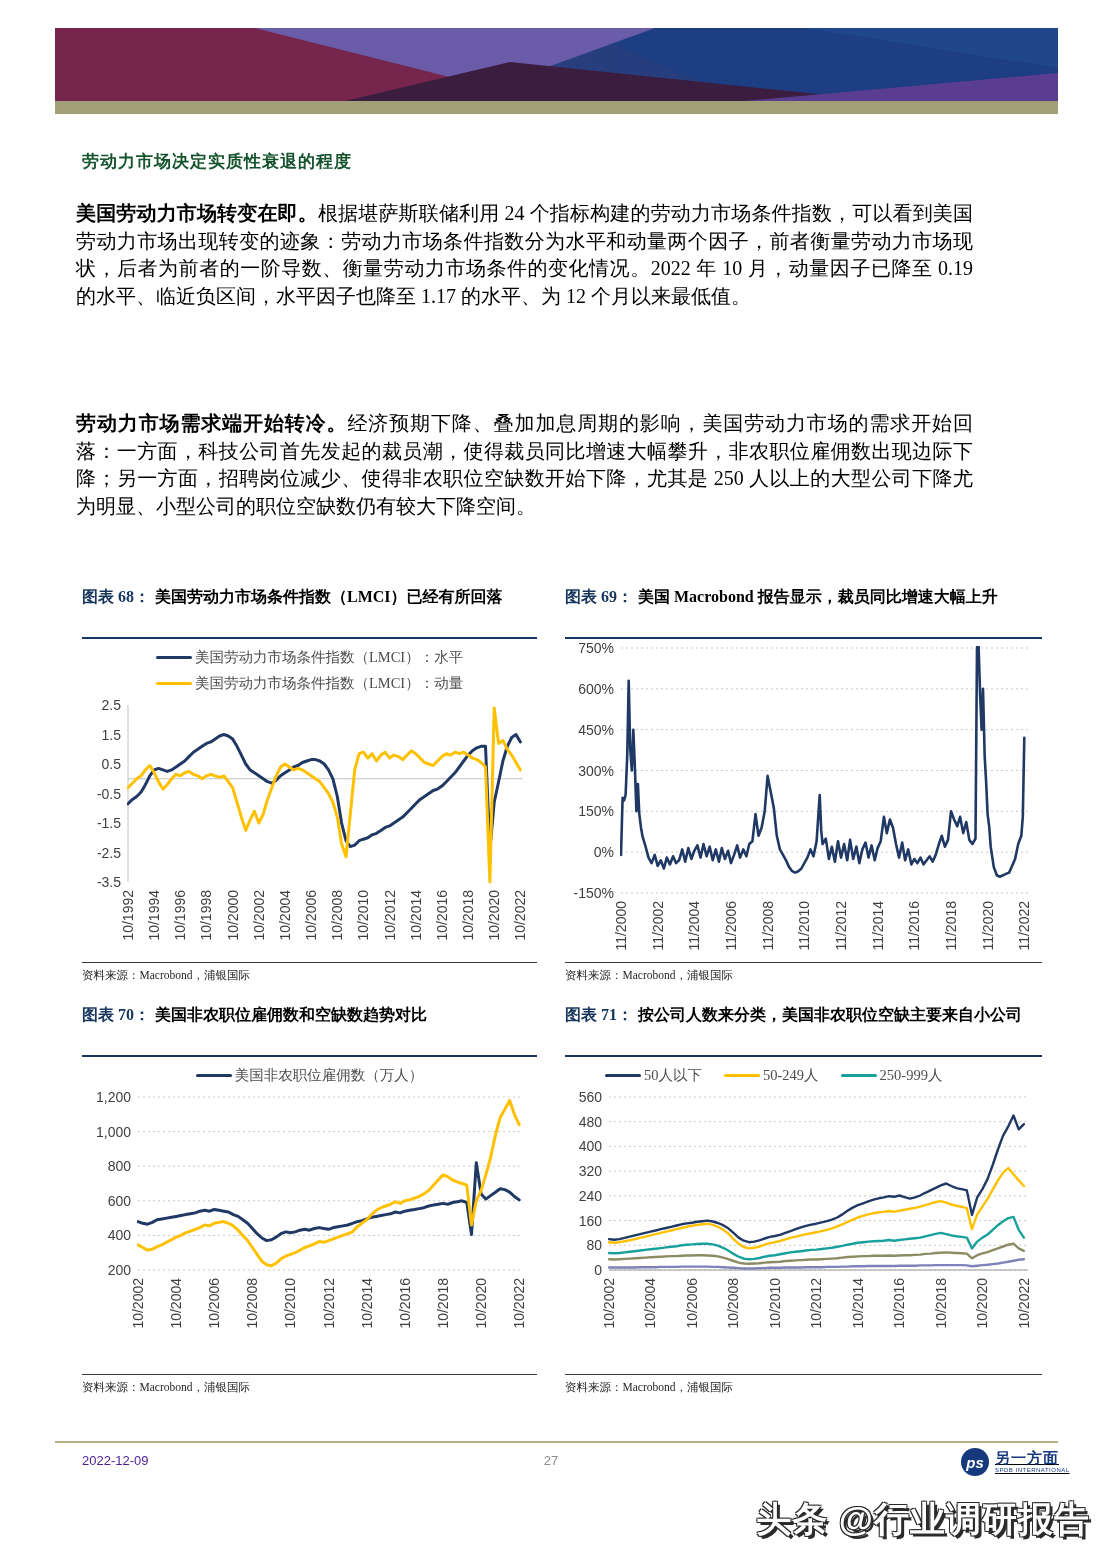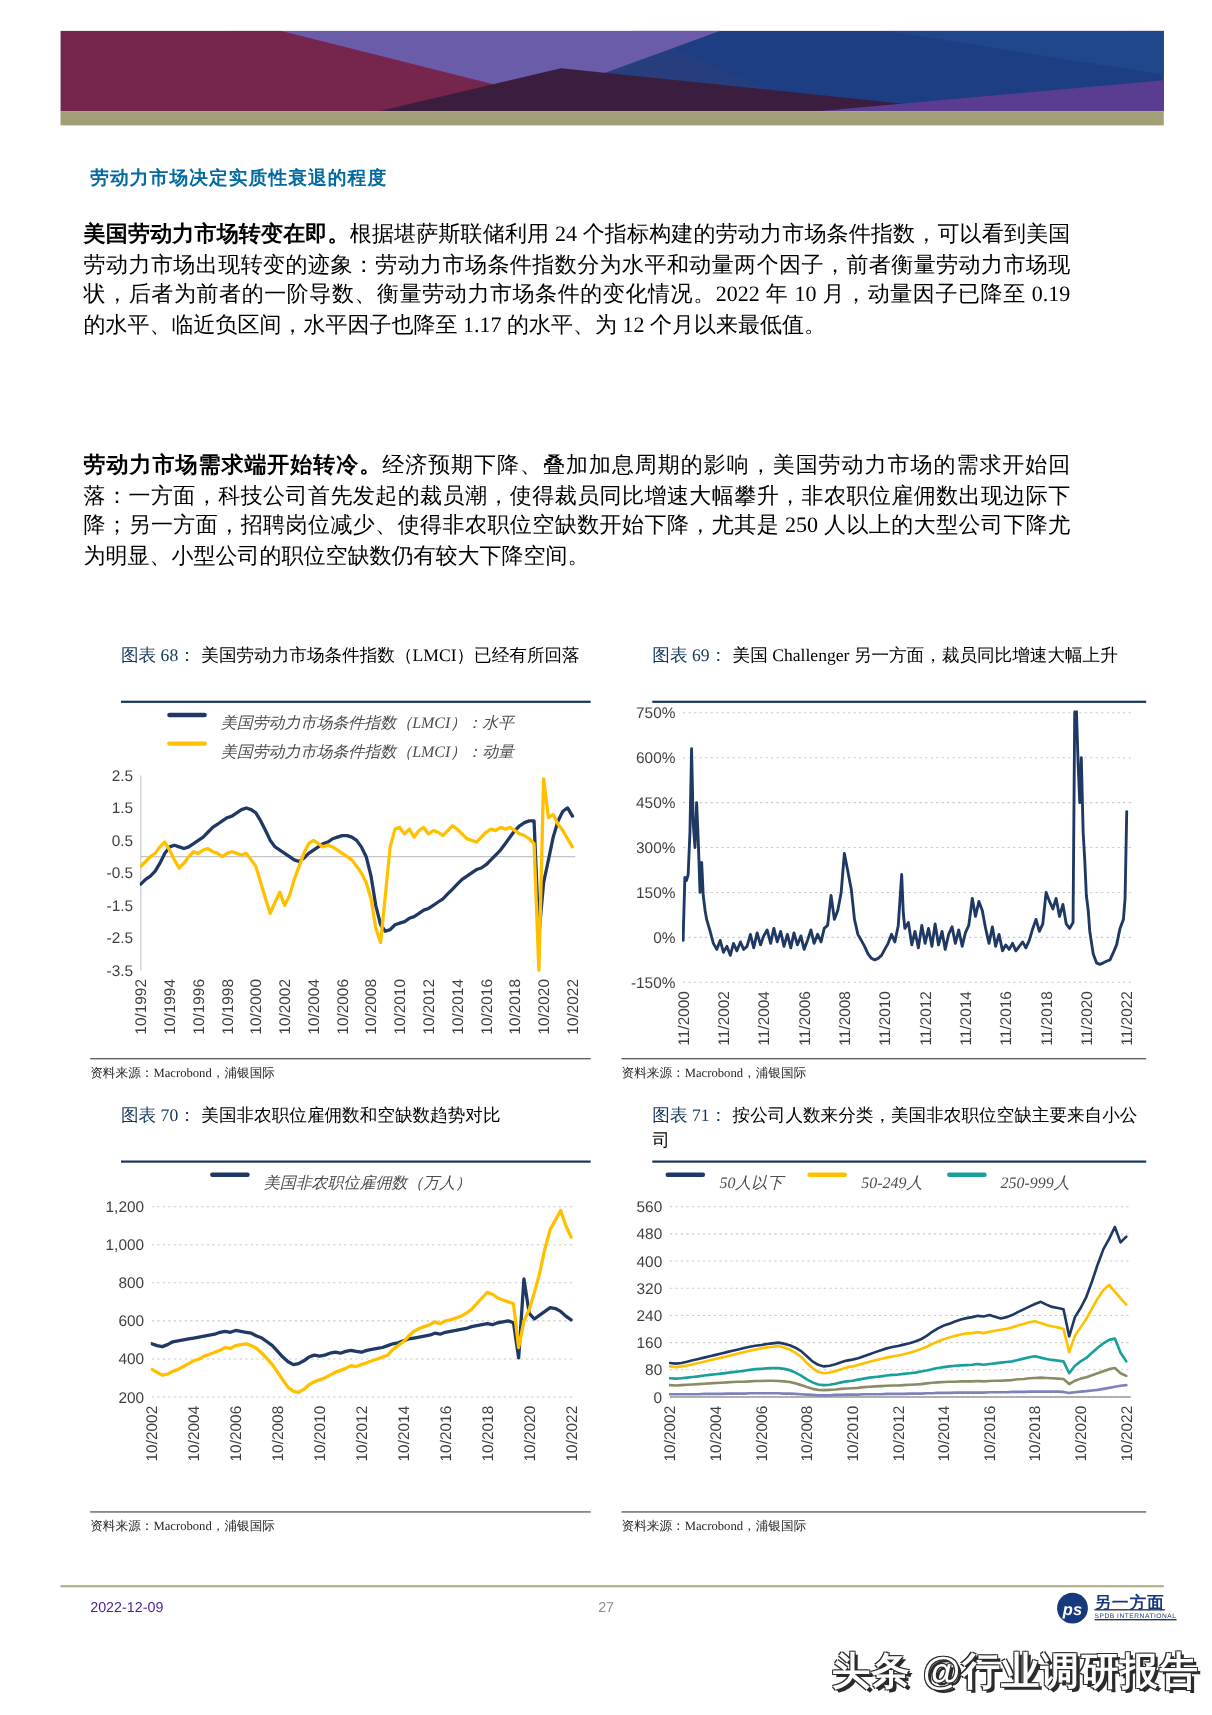--- a/index.html
+++ b/index.html
@@ -2,38 +2,38 @@
 <html><head>
 <meta charset="utf-8">
 <style>
   html,body{margin:0;padding:0;}
   body{width:1102px;height:1559px;position:relative;overflow:hidden;background:#ffffff;
        font-family:"Liberation Serif","DejaVu Serif",serif;}
   .banner{position:absolute;left:55px;top:28px;width:1003px;height:73px;}
   .banner svg{display:block;width:100%;height:100%;}
   .banner-strip{position:absolute;left:55px;top:101px;width:1003px;height:13px;background:#a29f76;}
   .heading{position:absolute;left:82px;top:150px;width:900px;font-size:17px;font-weight:bold;
-           color:#0369a1;letter-spacing:1px;font-family:Liberation Serif, serif;}
+           color:#14532d;letter-spacing:1px;font-family:Liberation Serif, serif;}
   .para{position:absolute;left:76px;width:897px;font-size:20px;line-height:27.5px;color:#000000;
         text-align:justify;margin:0;}
   #para1{top:200px;}
   #para2{top:410px;}
   .para b{font-weight:bold;}
   .fig{position:absolute;display:flex;flex-direction:column;box-sizing:border-box;}
   #fig68{left:82px;top:585px;width:455px;height:398px;}
   #fig69{left:565px;top:585px;width:477px;height:398px;}
   #fig70{left:82px;top:1003px;width:455px;height:392px;}
   #fig71{left:565px;top:1003px;width:477px;height:392px;}
-  .fig-title{font-size:16px;font-weight:normal;line-height:1.45;color:#000;
-             border-bottom:2px solid #17365d;padding-bottom:5px;min-height:47px;margin-left:28px;}
+  .fig-title{font-size:16px;font-weight:bold;line-height:1.45;color:#000;
+             border-bottom:2px solid #17365d;padding-bottom:5px;min-height:47px;}
   .fig-no{color:#17365d;margin-right:5px;}
   .fig-legend{padding:9px 0 3px 0;display:flex;flex-direction:column;gap:7px;}
   .lg-row{display:flex;justify-content:center;gap:26px;}
   .legend-left .lg-row{justify-content:flex-start;padding-left:40px;gap:22px;}
-  .lg-item{display:flex;align-items:flex-start;gap:13px;white-space:nowrap;font-style:italic;}
+  .lg-item{display:flex;align-items:center;gap:3px;white-space:nowrap;}
   .swatch{display:inline-block;width:36px;height:3.5px;border-radius:2px;}
   .lg-label{font-size:14.5px;color:#4d4d4d;}
   svg.chart{display:block;}
   .tick{font-family:"Liberation Sans","DejaVu Sans",sans-serif;font-size:14px;fill:#3f3f3f;}
   .fig-source{margin-top:auto;border-top:1.3px solid #3b3b3b;padding-top:5px;
               font-size:11.5px;color:#262626;}
   .footer-divider{position:absolute;left:55px;top:1441px;width:1003px;height:2px;background:#b3b08a;}
   .footer-date{position:absolute;left:82px;top:1453px;font-size:13px;color:#4c1d95;
                font-family:"Liberation Sans","DejaVu Sans",sans-serif;}
   .footer-page{position:absolute;left:0;top:1453px;width:100%;text-align:center;font-size:13px;
@@ -120,21 +120,21 @@
       <clipPath id="clip0">
         <rect x="45" y="7" width="399" height="181"></rect>
       </clipPath>
       <polyline points="46.0,107.8 50.4,103.4 54.7,100.5 59.1,96.0 63.4,88.7 67.8,79.8 72.2,73.9 76.5,72.4 80.9,73.9 85.2,75.4 89.6,73.9 94.0,71.0 98.3,68.0 102.7,65.0 107.0,60.6 111.4,56.2 115.8,53.3 120.1,50.3 124.5,47.4 128.8,45.9 133.2,42.9 137.6,40.0 141.9,38.5 146.3,40.0 150.6,42.9 155.0,50.3 159.4,59.1 163.7,68.0 168.1,73.9 172.4,76.8 176.8,79.8 181.2,82.8 185.5,85.7 189.9,87.2 194.2,84.2 198.6,79.8 203.0,76.8 207.3,73.9 211.7,71.0 216.0,69.5 220.4,66.5 224.8,65.0 229.1,63.6 233.5,63.6 237.8,65.0 242.2,68.0 246.5,73.9 250.9,82.8 255.3,100.5 259.6,127.0 264.0,144.7 268.3,150.6 272.7,149.1 277.1,144.7 281.4,143.2 285.8,141.8 290.1,138.8 294.5,137.3 298.9,134.4 303.2,131.4 307.6,129.9 311.9,127.0 316.3,124.0 320.7,121.1 325.0,116.7 329.4,112.3 333.7,107.8 338.1,103.4 342.5,100.5 346.8,97.5 351.2,94.5 355.5,93.1 359.9,90.1 364.3,85.7 368.6,81.3 373.0,76.8 377.3,71.0 381.7,65.0 386.1,59.1 390.4,54.7 394.8,51.8 399.1,50.3 403.5,50.3 407.9,153.6 412.2,106.3 416.6,85.7 420.9,65.0 425.3,50.3 429.7,41.5 434.0,38.5 438.4,45.9" fill="none" stroke="#1f3864" stroke-width="3" stroke-linejoin="round" stroke-linecap="round" clip-path="url(#clip0)"></polyline>
       <polyline points="46.0,91.6 50.4,87.2 54.7,82.8 59.1,79.8 63.4,73.9 67.8,69.5 72.2,76.8 76.5,85.7 80.9,93.1 85.2,88.7 89.6,82.8 94.0,78.3 98.3,79.8 102.7,76.8 107.0,75.4 111.4,78.3 115.8,79.8 120.1,82.8 124.5,79.8 128.8,78.3 133.2,79.8 137.6,81.3 141.9,79.8 146.3,85.7 150.6,91.6 155.0,106.3 159.4,121.1 163.7,134.4 168.1,124.0 172.4,115.2 176.8,127.0 181.2,118.2 185.5,103.4 189.9,91.6 194.2,79.8 198.6,71.0 203.0,68.0 207.3,71.0 211.7,73.9 216.0,72.4 220.4,73.9 224.8,76.8 229.1,79.8 233.5,82.8 237.8,85.7 242.2,91.6 246.5,97.5 250.9,106.3 255.3,121.1 259.6,147.7 264.0,160.9 268.3,118.2 272.7,73.9 277.1,57.7 281.4,56.2 285.8,62.1 290.1,57.7 294.5,65.0 298.9,59.1 303.2,56.2 307.6,62.1 311.9,59.1 316.3,60.6 320.7,63.6 325.0,59.1 329.4,54.7 333.7,57.7 338.1,62.1 342.5,66.5 346.8,68.0 351.2,69.5 355.5,65.0 359.9,60.6 364.3,57.7 368.6,59.1 373.0,56.2 377.3,57.7 381.7,56.2 386.1,59.1 390.4,62.1 394.8,63.6 399.1,66.5 403.5,71.0 407.9,186.0 412.2,12.0 416.6,47.4 420.9,44.4 425.3,53.3 429.7,59.1 434.0,66.5 438.4,73.9" fill="none" stroke="#ffc000" stroke-width="3" stroke-linejoin="round" stroke-linecap="round" clip-path="url(#clip0)"></polyline>
     </svg>
   <div class="fig-source">资料来源：Macrobond，浦银国际</div>
 </div>
 
 <div class="fig" id="fig69">
-  <div class="fig-title"><span class="fig-no">图表 69：</span><span>美国 Challenger 另一方面，裁员同比增速大幅上升</span></div>
+  <div class="fig-title"><span class="fig-no">图表 69：</span><span>美国 Macrobond 报告显示，裁员同比增速大幅上升</span></div>
   <svg class="chart" width="477" height="318">
       <line x1="56" x2="463" y1="9" y2="9" stroke="#c9c9c9" stroke-width="1" stroke-dasharray="2 3"></line>
       <line x1="56" x2="463" y1="49.83333333333333" y2="49.83333333333333" stroke="#c9c9c9" stroke-width="1" stroke-dasharray="2 3"></line>
       <line x1="56" x2="463" y1="90.66666666666666" y2="90.66666666666666" stroke="#c9c9c9" stroke-width="1" stroke-dasharray="2 3"></line>
       <line x1="56" x2="463" y1="131.5" y2="131.5" stroke="#c9c9c9" stroke-width="1" stroke-dasharray="2 3"></line>
       <line x1="56" x2="463" y1="172.33333333333331" y2="172.33333333333331" stroke="#c9c9c9" stroke-width="1" stroke-dasharray="2 3"></line>
       <line x1="56" x2="463" y1="213.16666666666669" y2="213.16666666666669" stroke="#c9c9c9" stroke-width="1" stroke-dasharray="2 3"></line>
       <line x1="56" x2="463" y1="254" y2="254" stroke="#c9c9c9" stroke-width="1" stroke-dasharray="2 3"></line>
       <text x="49" y="14" text-anchor="end" class="tick">750%</text>
       <text x="49" y="54.83333333333333" text-anchor="end" class="tick">600%</text>

